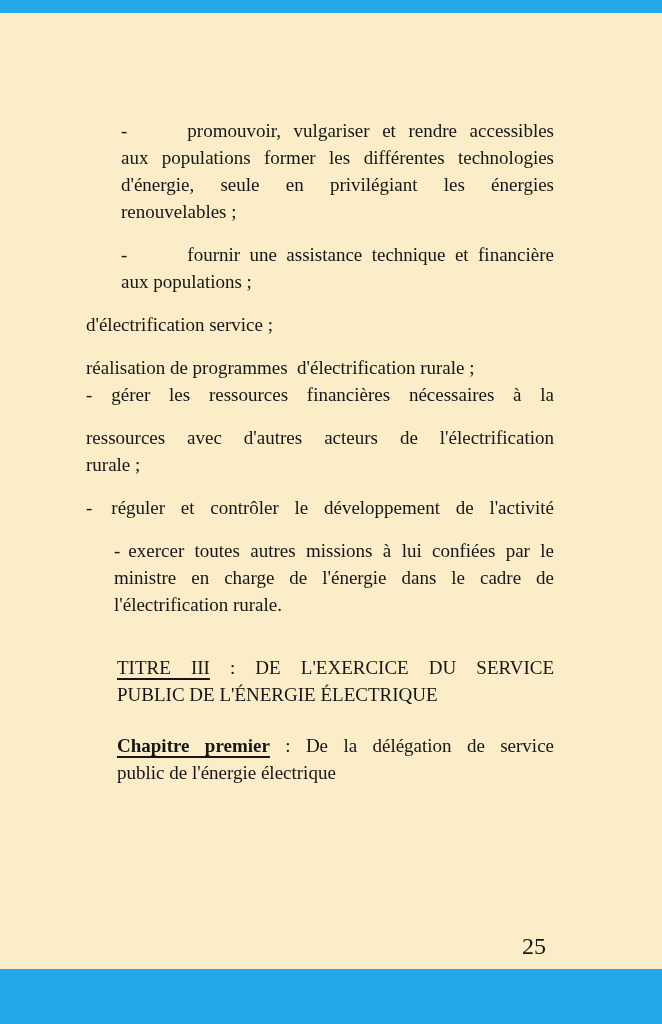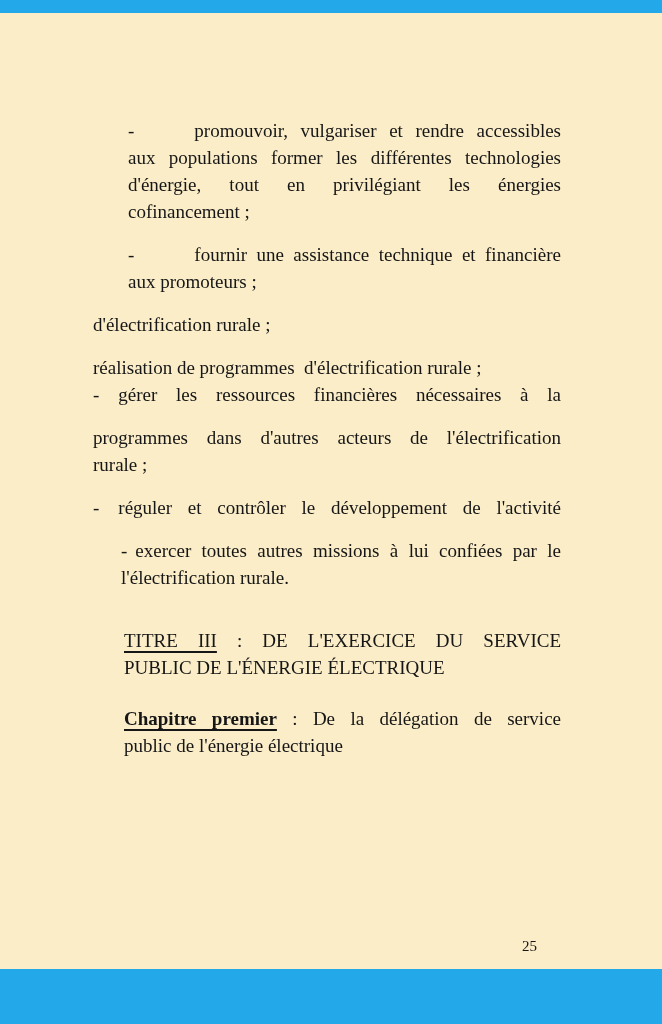--- a/index.html
+++ b/index.html
@@ -16,21 +16,21 @@
     position: absolute;
     left: 0;
     width: 100%;
     background: #23a9e9;
   }
   .bar-top { top: 0; height: 13px; }
   .bar-bottom { bottom: 0; height: 55px; }
   .content {
     position: absolute;
     top: 13px;
-    left: 93px;
+    left: 86px;
     width: 468px;
     font-size: 19px;
     line-height: 27px;
   }
   .para { margin: 0 0 16px 0; }
   .para-first { margin-top: 104px; }
   .indent-inner { margin-left: 35px; }
   .indent-inner-sm { margin-left: 28px; }
   .gap-before-title { margin-bottom: 36px; }
   .line { text-align: justify; text-align-last: left; }
@@ -46,65 +46,66 @@
   .chapter .u { font-weight: bold; }
   .u {
     text-decoration: underline;
     text-decoration-thickness: 2px;
     text-underline-offset: 4px;
   }
   .page-number {
     position: absolute;
     top: 933px;
     left: 522px;
-    font-size: 15px;
+    font-size: 24px;
     line-height: 27px;
   }
 </style>
 </head>
 <body>
 
 <div class="page">
 
   <div class="bar bar-top"></div>
 
   <div class="content">
 
     <div class="para para-first indent-inner">
       <div class="line line-just"><span>-</span><span class="tab-wide"></span><span>promouvoir, vulgariser et rendre accessibles</span></div>
       <div class="line line-just">aux populations former les différentes technologies</div>
-      <div class="line line-just">d'énergie, tout en privilégiant les énergies</div>
-      <div class="line">cofinancement ;</div>
+      <div class="line line-just">d'énergie, seule en privilégiant les énergies</div>
+      <div class="line">renouvelables ;</div>
     </div>
 
     <div class="para indent-inner">
       <div class="line line-just"><span>-</span><span class="tab-wide"></span><span>fournir une assistance technique et financière</span></div>
-      <div class="line">aux promoteurs ;</div>
+      <div class="line">aux populations ;</div>
     </div>
 
     <div class="para">
-      <div class="line">d'électrification rurale ;</div>
+      <div class="line">d'électrification service ;</div>
     </div>
 
     <div class="para">
       <div class="line">réalisation de programmes&nbsp; d'électrification rurale ;</div>
       <div class="line line-just"><span>-</span><span class="tab-med"></span><span>gérer les ressources financières nécessaires à la</span></div>
     </div>
 
     <div class="para">
-      <div class="line line-just">programmes dans d'autres acteurs de l'électrification</div>
+      <div class="line line-just">ressources avec d'autres acteurs de l'électrification</div>
       <div class="line">rurale ;</div>
     </div>
 
     <div class="para">
       <div class="line line-just"><span>-</span><span class="tab-med"></span><span>réguler et contrôler le développement de l'activité</span></div>
     </div>
 
     <div class="para indent-inner-sm gap-before-title">
       <div class="line line-just"><span>-</span><span class="tab-small"></span><span>exercer toutes autres missions à lui confiées par le</span></div>
+      <div class="line line-just">ministre en charge de l'énergie dans le cadre de</div>
       <div class="line">l'électrification rurale.</div>
     </div>
 
     <div class="heading">
       <div class="line line-just"><span class="u">TITRE III</span><span> : DE L'EXERCICE DU SERVICE</span></div>
       <div class="line">PUBLIC DE L'ÉNERGIE ÉLECTRIQUE</div>
     </div>
 
     <div class="chapter">
       <div class="line line-just"><span class="u">Chapitre premier</span><span> : De la délégation de service</span></div>

